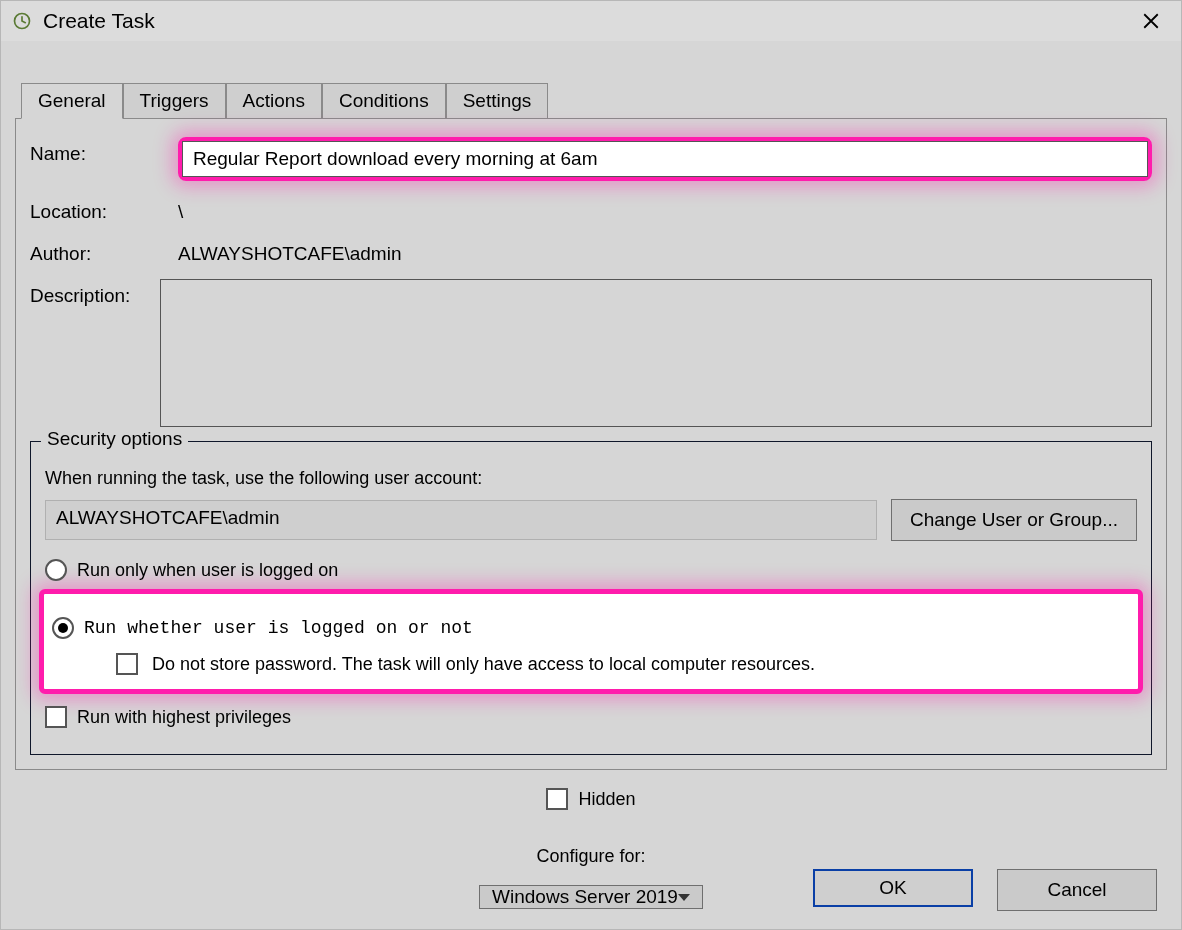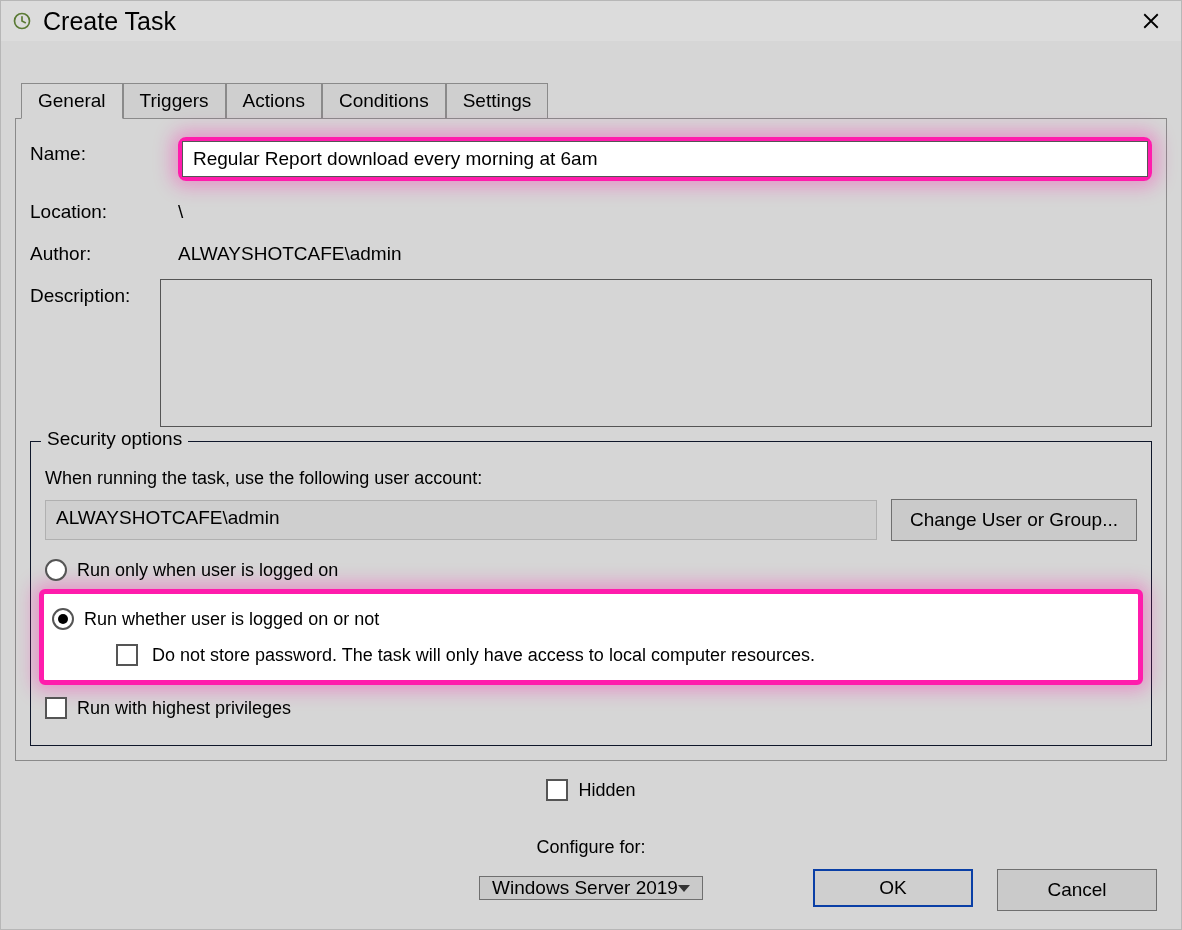--- a/index.html
+++ b/index.html
@@ -24,21 +24,21 @@
     display: flex;
     align-items: center;
     height: 40px;
     padding: 0 10px;
     background: #dcdcdc;
   }
   .title-icon {
     width: 22px; height: 22px; margin-right: 10px;
     display: inline-flex; align-items: center; justify-content: center;
   }
-  .title-text { font-size: 25px; }
+  .title-text { font-size: 21px; }
   .title-spacer { flex: 1; }
   .close-x {
     width: 40px; height: 40px; display: flex; align-items: center; justify-content: center;
     font-size: 22px;
   }
   .tabstrip {
     display: flex;
     align-items: flex-end;
     margin: 35px 0 0 20px;
     height: 42px;
@@ -116,21 +116,21 @@
     display: inline-block;
   }
   .hl-block {
     border: 5px solid #ff1cac;
     border-radius: 6px;
     box-shadow: 0 0 18px 6px rgba(255,28,172,0.35);
     padding: 12px 10px 14px 8px;
     margin: 6px -6px 12px -6px;
     background: #fff;
   }
-  .hl-block .radio-row { margin-top: 2px; }
+  .hl-block .radio-row { margin-top: 11px; font-family: Liberation Mono, monospace; }
   .sub-check-row { display: flex; align-items: center; gap: 14px; margin: 14px 0 0 34px; padding-left: 30px; }
   .bottom-row {
     display: flex; align-items: center; gap: 18px;
     margin: 18px 14px 0 14px;
     flex-direction: column;
   }
   .bottom-row .check-label { display: flex; align-items: center; gap: 10px; }
   .dropdown {
     flex: 1; height: 40px; border: 1px solid #6f6f6f;
     background: #cacaca; display: flex; align-items: center; justify-content: space-between;

